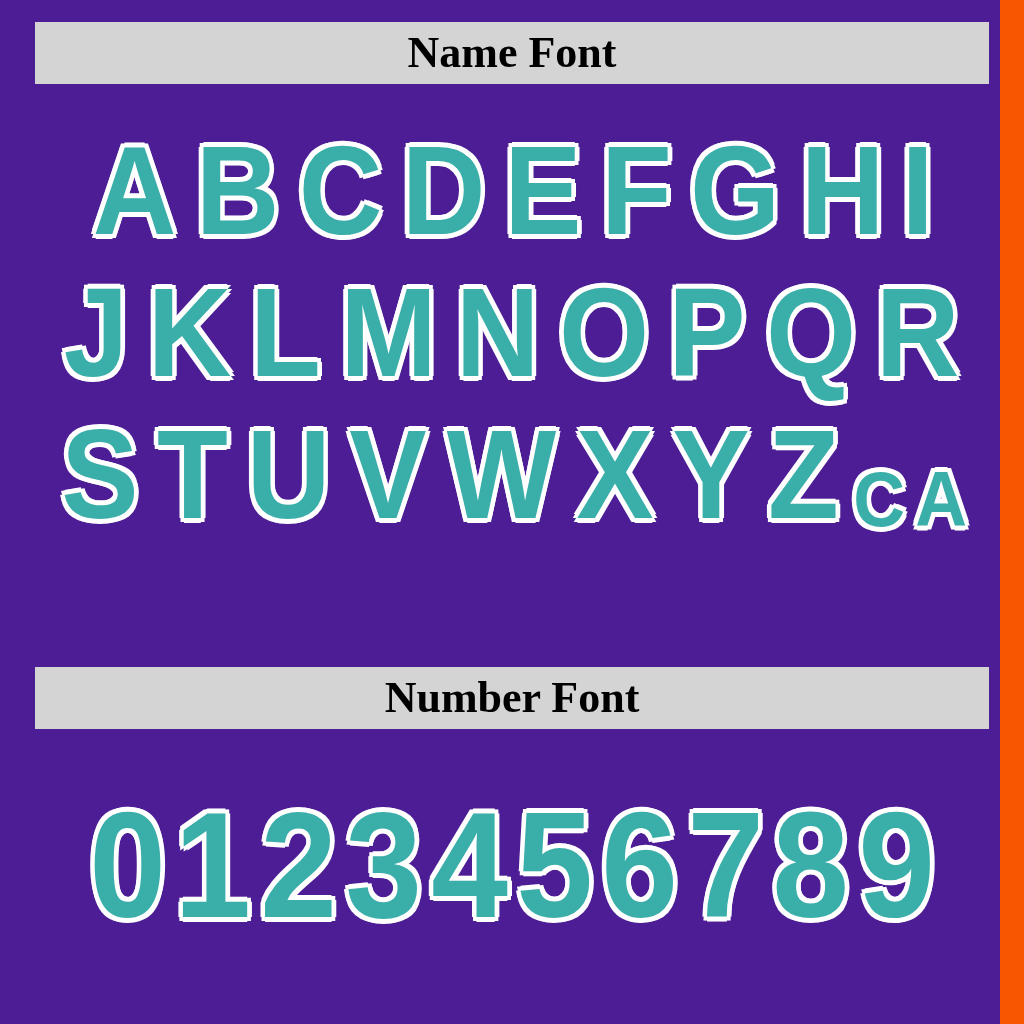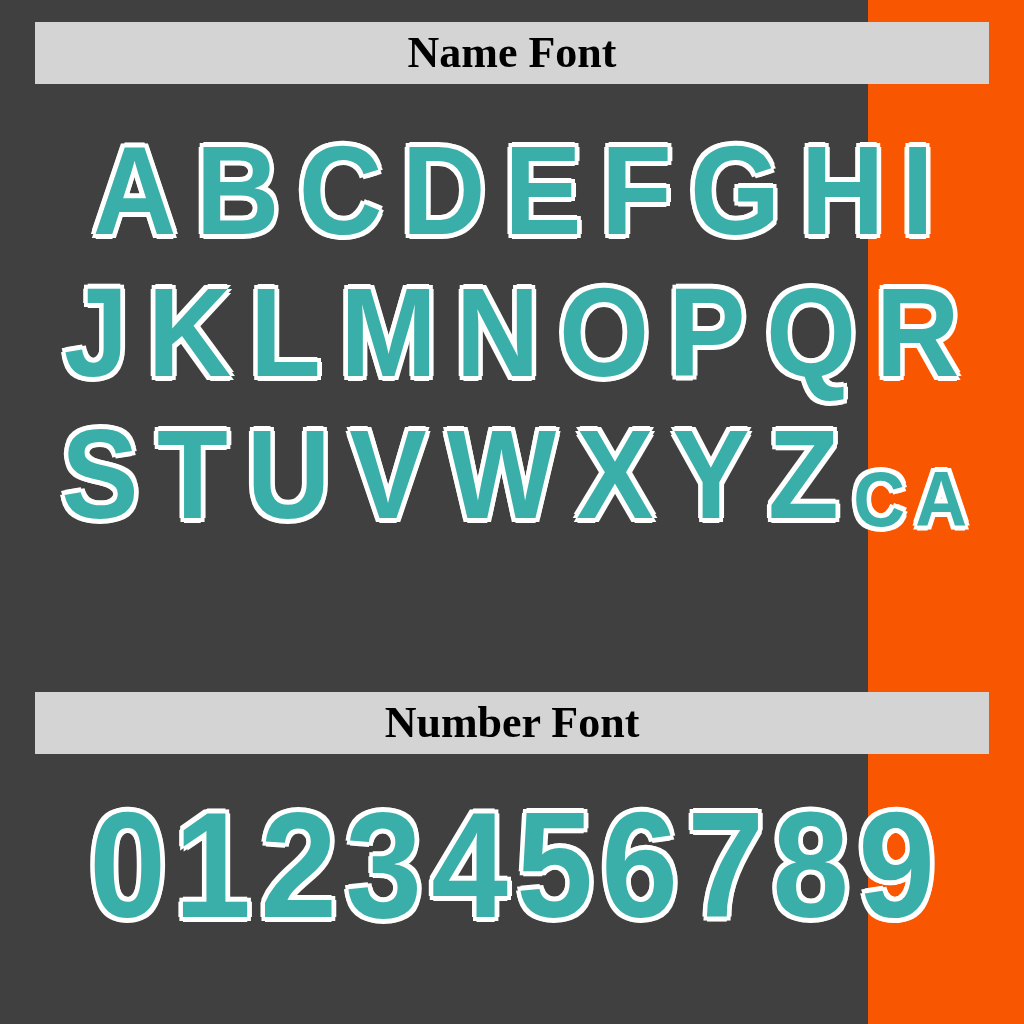--- a/index.html
+++ b/index.html
@@ -8,23 +8,23 @@
   }
   body {
     width: 1024px;
     height: 1024px;
     background: #F95601;
     font-family: "Liberation Sans", sans-serif;
     overflow: hidden;
   }
   .page {
     position: relative;
-    width: 868px;
+    width: 1000px;
     height: 1024px;
-    background: #404040;
+    background: #4c1d95;
     box-sizing: border-box;
   }
 
   
   .header-bar {
     position: absolute;
     left: 35px;
     width: 954px;
     height: 62px;
     background: #D4D4D4;
@@ -34,21 +34,21 @@
   }
   .header-bar .header-label {
     font-family: "Liberation Serif", serif;
     font-weight: bold;
     font-size: 44px;
     color: #000000;
     letter-spacing: 0px;
     line-height: 1;
   }
   #name-font-header { top: 22px; }
-  #number-font-header { top: 692px; text-align: center; }
+  #number-font-header { top: 667px; text-align: center; }
 
   
   .glyph-block {
     position: absolute;
     left: 0;
     width: 1024px;
     display: flex;
     flex-direction: column;
     align-items: center;
   }

